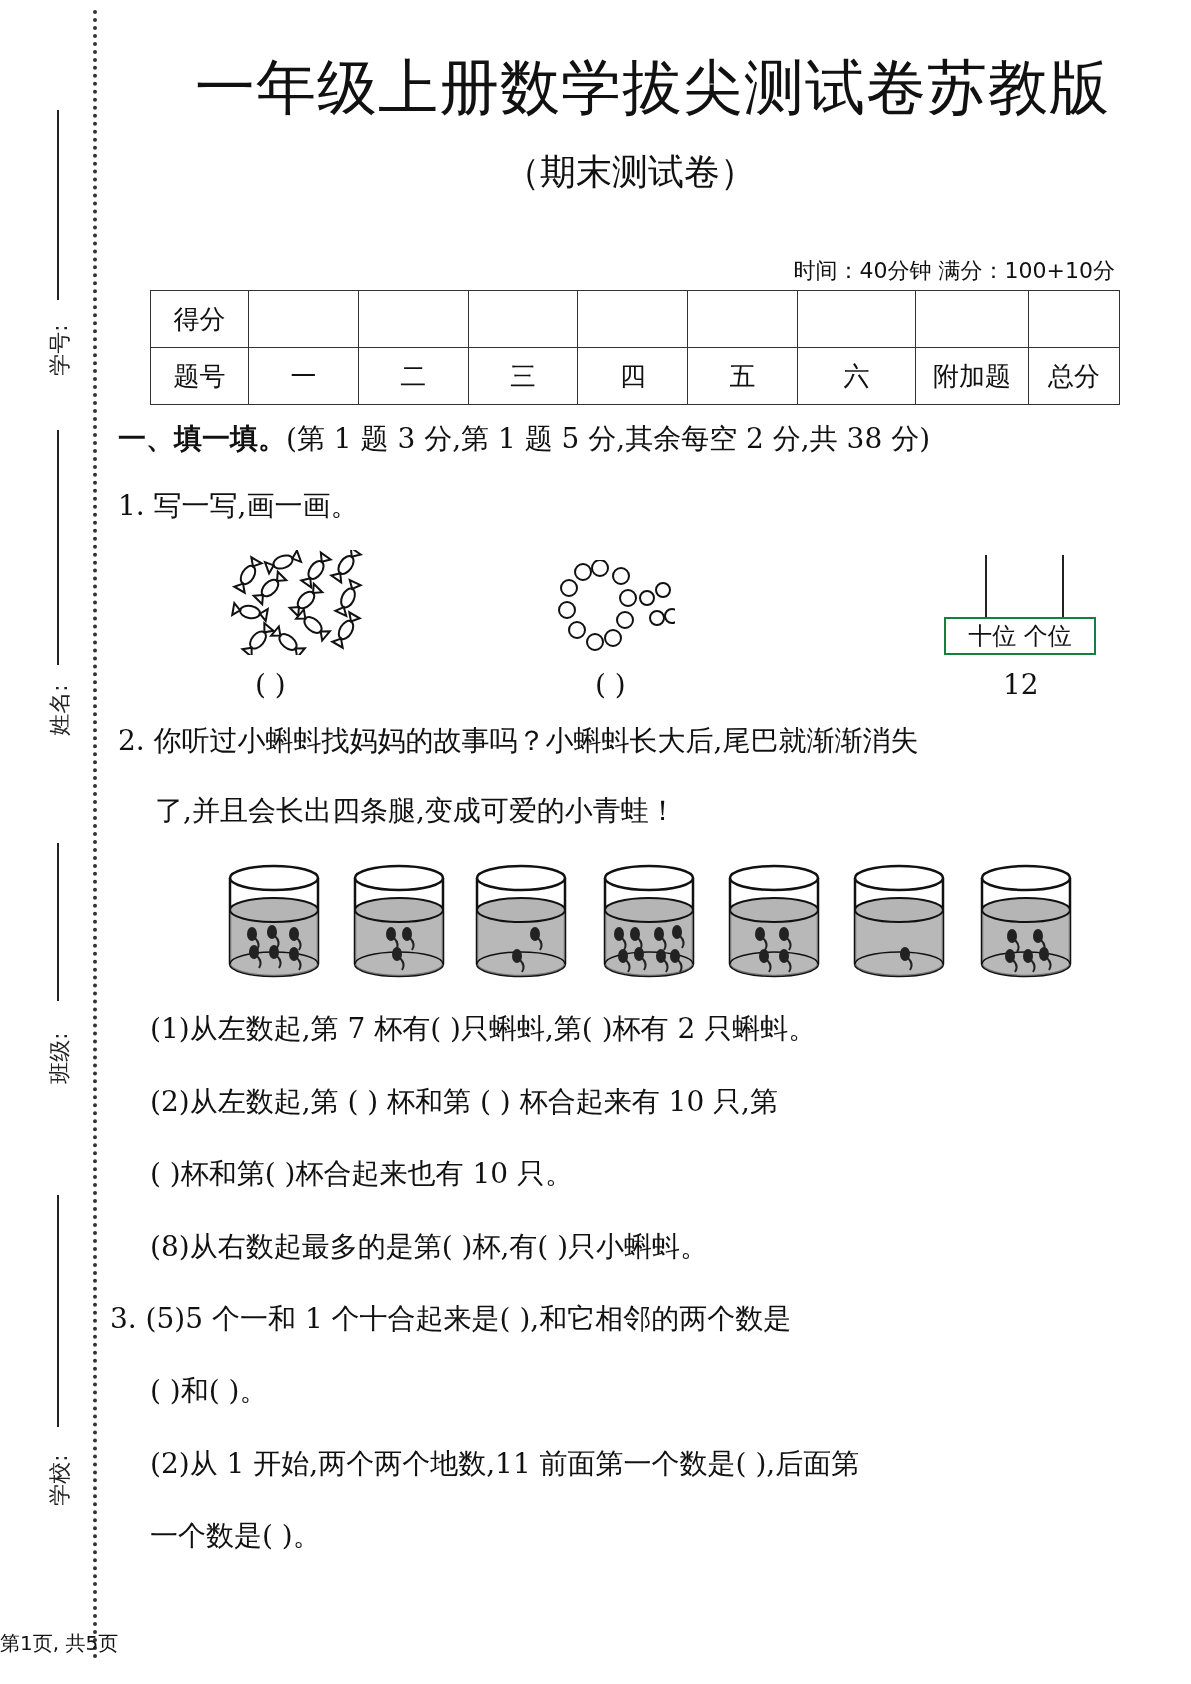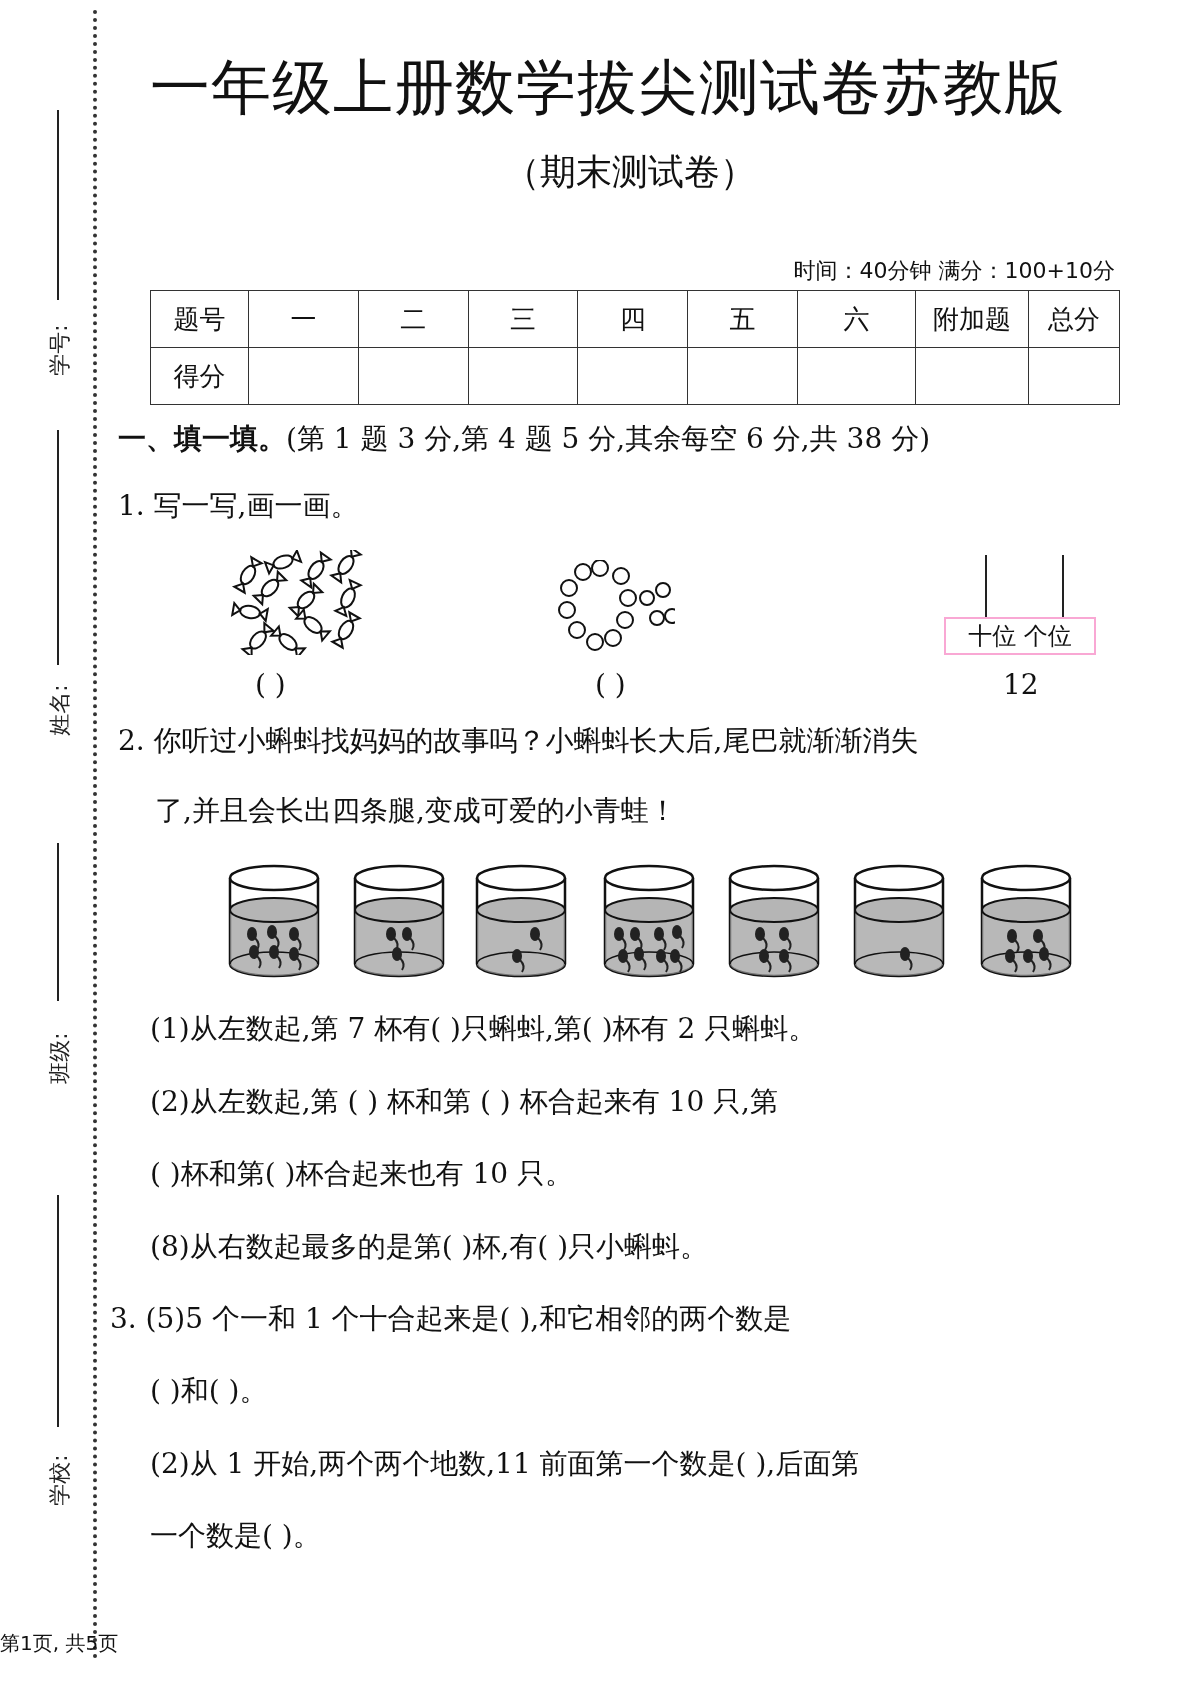--- a/index.html
+++ b/index.html
@@ -8,41 +8,41 @@
 
   
   .binding-line { position:absolute; left:93px; top:10px; height:1650px; width:0;
                   border-left:4px dotted #333; }
   .margin-field { position:absolute; left:0; width:90px; }
   .margin-field .rule { position:absolute; left:57px; width:2px; background:#222; }
   .margin-field .lbl { position:absolute; left:30px; transform:rotate(-90deg);
                        transform-origin:center; font-size:22px; width:60px; text-align:center;
                        font-family:"DejaVu Sans", sans-serif; color:#222; }
 
-  .title { position:absolute; left:150px; top:48px; width:960px; text-align:left;
+  .title { position:absolute; left:150px; top:48px; width:960px; text-align:right;
            font-size:60px; font-family:"DejaVu Sans", sans-serif; letter-spacing:1px; }
   .subtitle { position:absolute; left:150px; top:148px; width:960px; text-align:center;
               font-size:36px; font-family:"DejaVu Sans", sans-serif; }
   .meta { position:absolute; right:76px; top:256px; font-size:22px;
           font-family:"DejaVu Sans", sans-serif; }
 
   table.score { position:absolute; left:150px; top:290px; width:970px; border-collapse:collapse;
                 font-family:"DejaVu Sans", sans-serif; }
   table.score td { border:1.5px solid #333; height:54px; text-align:center; font-size:26px; }
 
   .line { position:absolute; font-size:28px; white-space:nowrap; }
   .bold { font-weight:bold; }
 
   
   .candies { position:absolute; left:228px; top:550px; width:155px; height:105px; }
   .ring { position:absolute; left:555px; top:560px; width:120px; height:100px; }
   .abacus { position:absolute; left:940px; top:555px; width:160px; height:100px; }
   .abacus .rod { position:absolute; width:2px; background:#222; top:0; height:62px; }
   .abacus .box { position:absolute; left:4px; top:62px; width:148px; height:34px;
-                 border:2px solid #f9a8d4; font-size:24px; text-align:center; line-height:34px;
+                 border:2px solid #15803d; font-size:24px; text-align:center; line-height:34px;
                  font-family:"DejaVu Sans", sans-serif; }
 
   .cups { position:absolute; left:225px; top:862px; width:905px; height:120px; }
   .page-footer { position:absolute; left:0; width:1191px; top:1630px; text-align:left;
                  font-size:20px; font-family:"DejaVu Sans", sans-serif; }
 </style>
 </head>
 <body>
 
 <div class="binding-line"></div>
@@ -64,46 +64,46 @@
   <div class="lbl" style="top:270px">学校:</div>
 </div>
 
 <div class="title">一年级上册数学拔尖测试卷苏教版</div>
 <div class="subtitle">（期末测试卷）</div>
 <div class="meta">时间：40分钟  满分：100+10分</div>
 
 <table class="score">
   <tbody>
       <tr>
+    <td>得分</td>
+    <td></td>
+    <td></td>
+    <td></td>
+    <td></td>
+    <td></td>
+    <td></td>
+    <td></td>
+    <td></td>
+  </tr>
+  <tr>
     <td style="width:95px">题号</td>
     <td>一</td>
     <td>二</td>
     <td>三</td>
     <td>四</td>
     <td>五</td>
     <td style="width:115px">六</td>
     <td style="width:110px">附加题</td>
     <td style="width:88px">总分</td>
   </tr>
-  <tr>
-    <td>得分</td>
-    <td></td>
-    <td></td>
-    <td></td>
-    <td></td>
-    <td></td>
-    <td></td>
-    <td></td>
-    <td></td>
-  </tr>
 </tbody>
   </table>
 
 <div class="line" style="left:118px;top:420px;font-size:28px">
-  <span class="bold">一、填一填。</span><span>(第 1 题 3 分,第 4 题 5 分,其余每空 6 分,共 38 分)</span>
+  <span class="bold">一、填一填。</span><span>(第 1 题 3 分,第 1 题 5 分,其余每空 2 分,共 38 分)</span>
 </div>
 
 <div class="line" style="left:118px;top:487px">1. 写一写,画一画。</div>
 
 <svg class="candies" viewBox="0 0 155 105">
   <g fill="#fff" stroke="#111" stroke-width="2">
     <g transform="translate(20,25) rotate(-60)">
         <ellipse rx="10" ry="6"></ellipse>
         <path d="M-10,0 l-7,-6 l0,12 z M10,0 l7,-6 l0,12 z"></path>
       </g>

